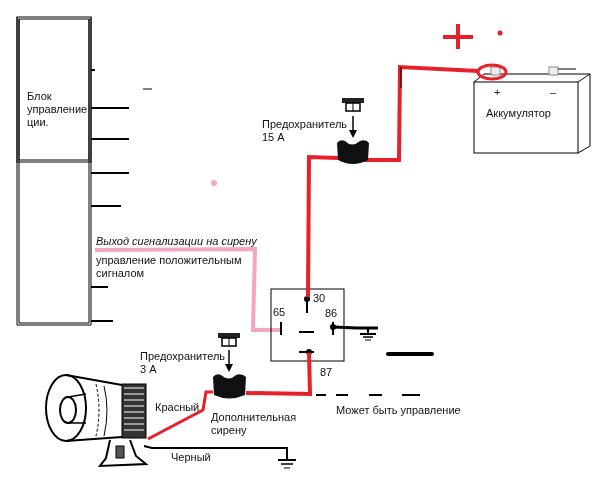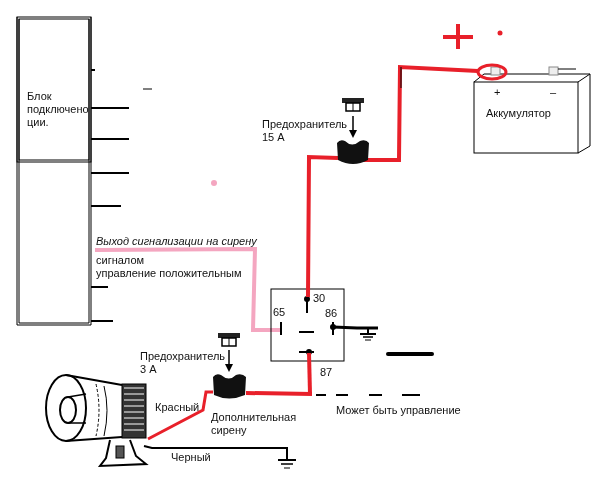--- a/index.html
+++ b/index.html
@@ -141,28 +141,28 @@
   <polyline points="144,446 152,448 287,448 287,460" fill="none" stroke="#000" stroke-width="2"></polyline>
   <g stroke="#000">
     <line x1="278" y1="460" x2="296" y2="460" stroke-width="2"></line>
     <line x1="281" y1="464" x2="293" y2="464" stroke-width="1.5"></line>
     <line x1="284" y1="468" x2="290" y2="468" stroke-width="1"></line>
   </g>
 </svg>
 
 <div class="lbl" style="left:27px;top:90px;">
   <div>Блок</div>
-  <div>подключено</div>
+  <div>управление</div>
   <div>ции.</div>
 </div>
 
 <div class="lbl" style="left:96px;top:235px;font-style:italic;">Выход сигнализации на сирену</div>
 <div class="lbl" style="left:96px;top:254px;line-height:13px;">
+  <div>управление положительным</div>
   <div>сигналом</div>
-  <div>управление положительным</div>
 </div>
 
 <div class="lbl" style="left:262px;top:118px;">
   <div>Предохранитель</div>
   <div>15 А</div>
 </div>
 
 <div class="lbl" style="left:140px;top:350px;">
   <div>Предохранитель</div>
   <div>3 А</div>

